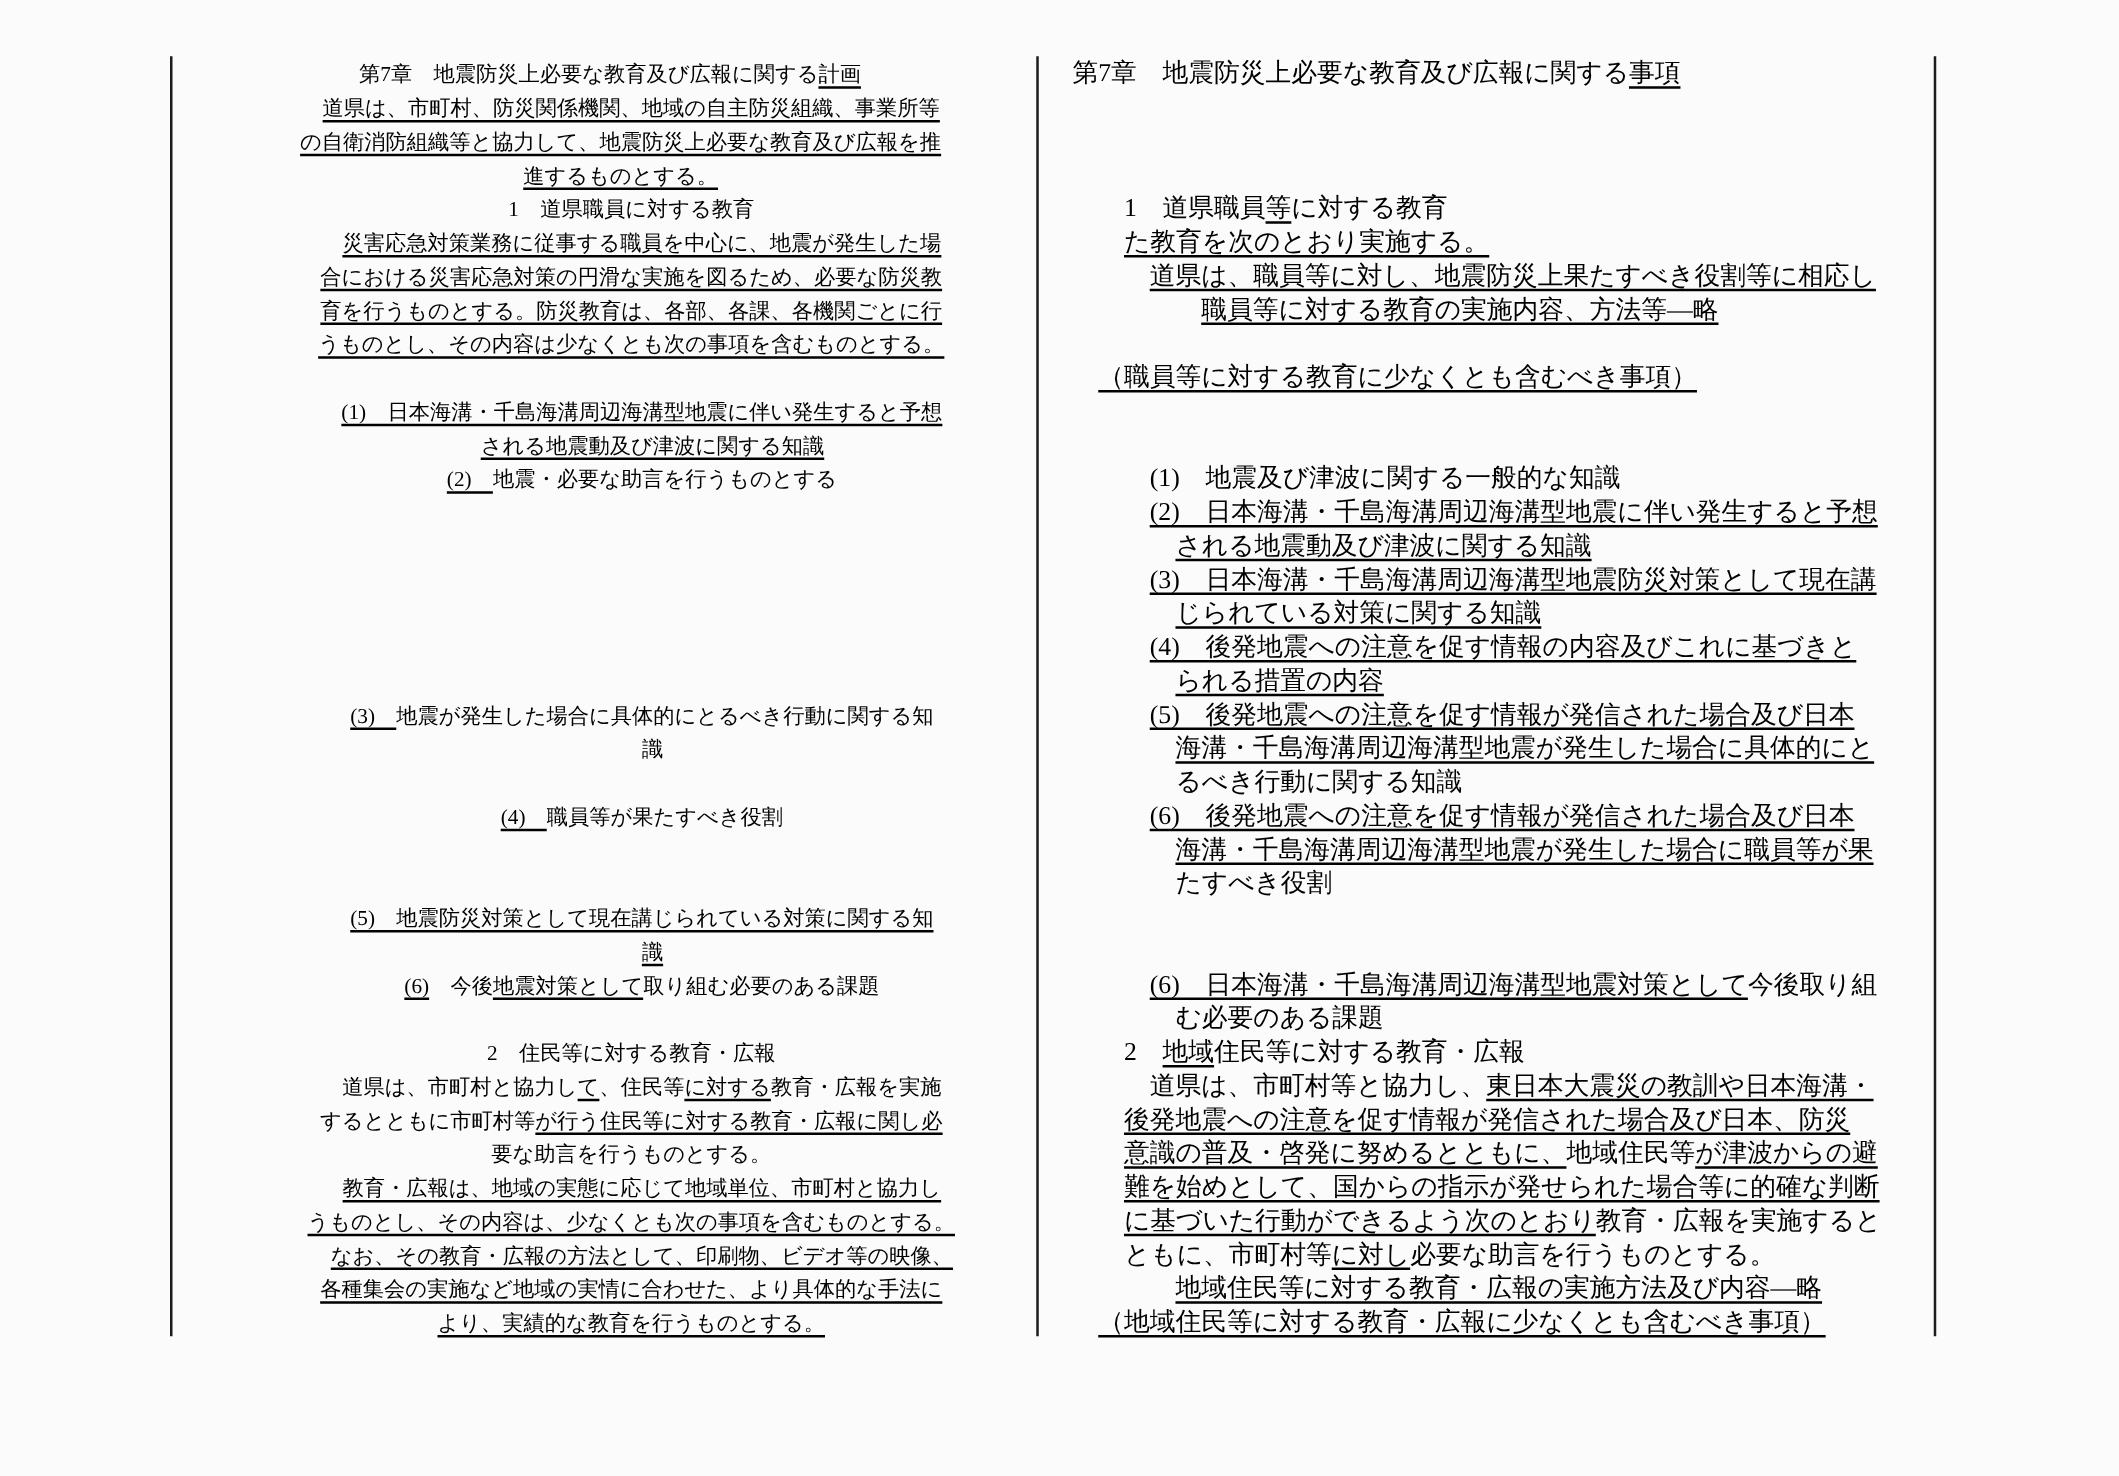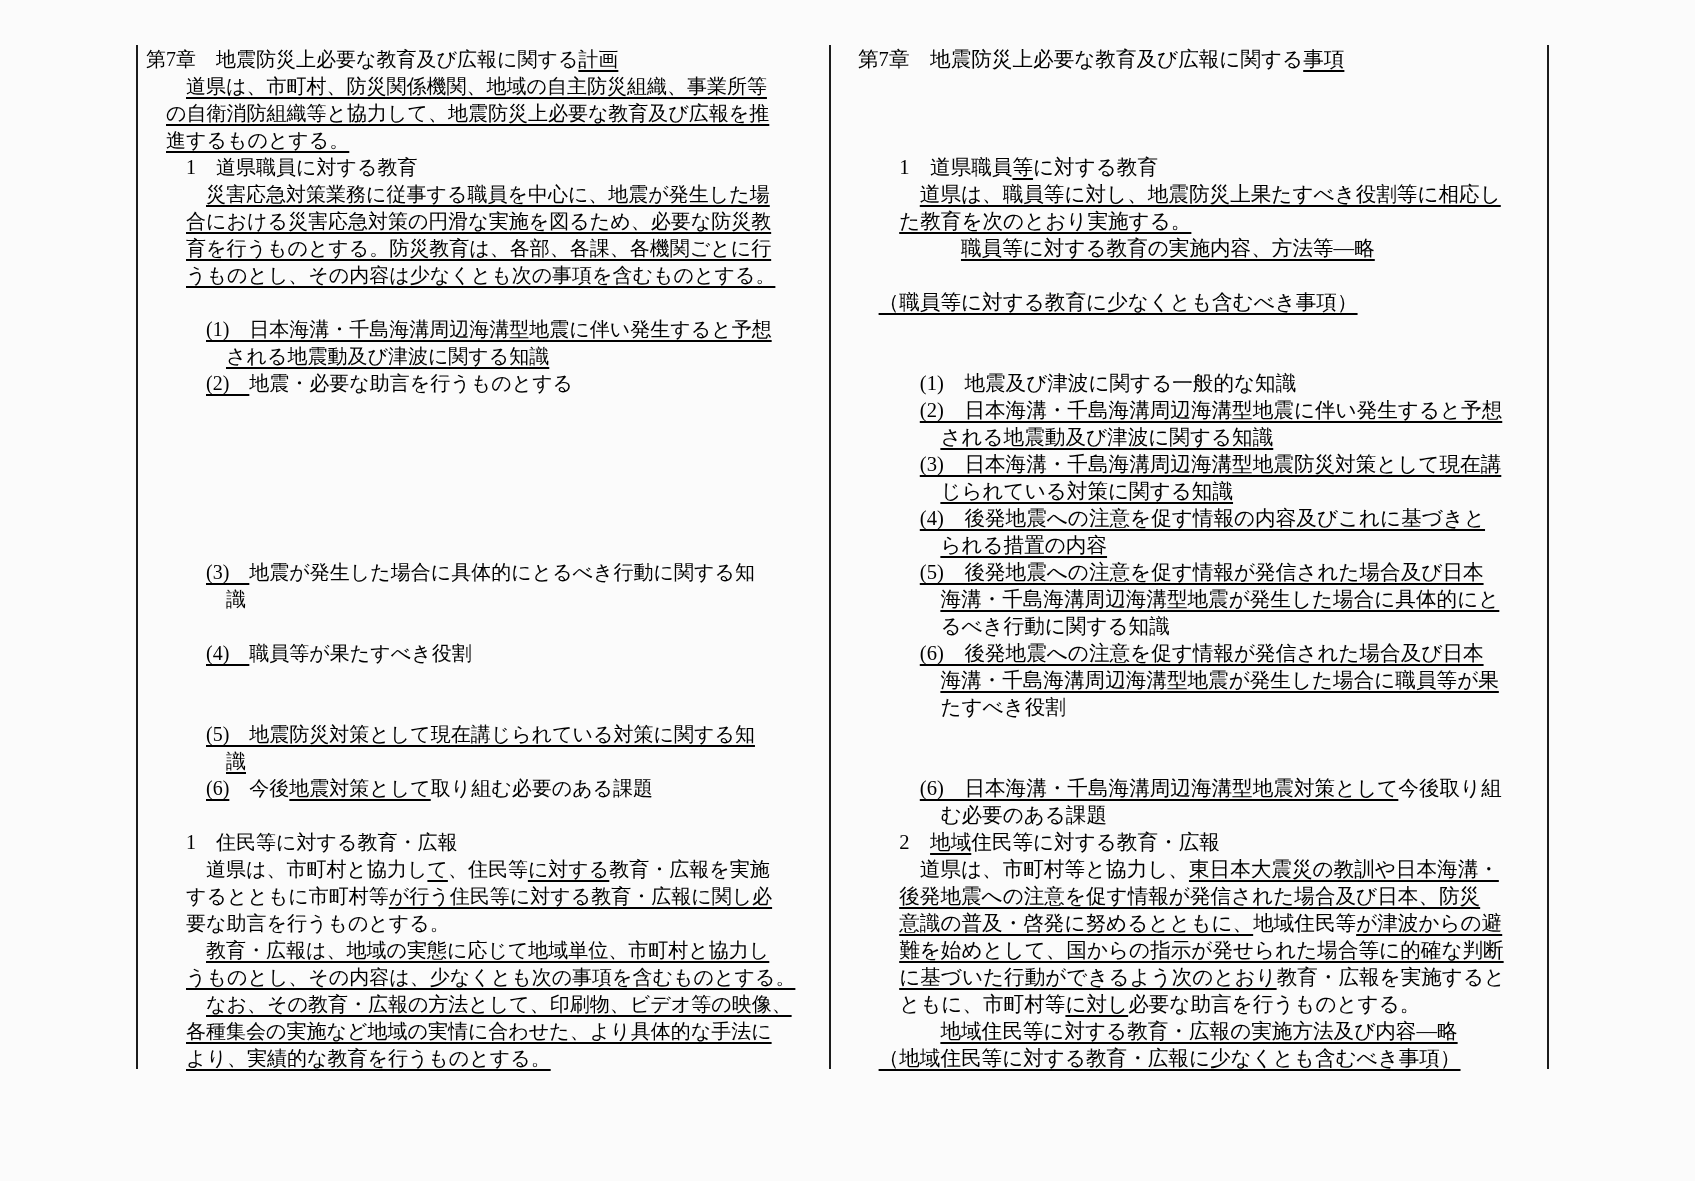--- a/index.html
+++ b/index.html
@@ -9,21 +9,21 @@
     overflow:hidden;
     font-family:"Liberation Serif","DejaVu Serif",serif;
     color:#000;
   }
   .page{position:relative;width:1695px;height:1181px;}
   .vline{position:absolute;top:45px;height:1024px;width:2px;background:#1c1c1c;}
   #vline-left{left:136px;}
   #vline-center{left:829px;}
   #vline-right{left:1547px;}
   .col{position:absolute;top:46px;}
-  #col-left{left:146px;width:684px;font-size:20px;}
+  #col-left{left:146px;width:684px;font-size:17px;text-align:center;}
   #col-right{left:846px;width:702px;font-size:20.6px;margin-left:12px;}
   .line{height:27px;line-height:27px;white-space:pre;}
   .seg{display:inline;}
   .u{
     text-decoration:underline;
     text-decoration-thickness:1.8px;
     text-underline-offset:4px;
     text-decoration-color:#000;
   }
 </style>
@@ -58,38 +58,38 @@
       <div class="line"><span class="seg">　　　</span><span class="seg u">(3)　</span><span class="seg">地震が発生した場合に具体的にとるべき行動に関する知</span></div>
       <div class="line"><span class="seg">　　　　識</span></div>
       <div class="line"></div>
       <div class="line"><span class="seg">　　　</span><span class="seg u">(4)　</span><span class="seg">職員等が果たすべき役割</span></div>
       <div class="line"></div>
       <div class="line"></div>
       <div class="line"><span class="seg">　　　</span><span class="seg u">(5)　地震防災対策として現在講じられている対策に関する知</span></div>
       <div class="line"><span class="seg">　　　　</span><span class="seg u">識</span></div>
       <div class="line"><span class="seg">　　　</span><span class="seg u">(6)</span><span class="seg">　今後</span><span class="seg u">地震対策として</span><span class="seg">取り組む必要のある課題</span></div>
       <div class="line"></div>
-      <div class="line"><span class="seg">　　1　住民等に対する教育・広報</span></div>
+      <div class="line"><span class="seg">　　2　住民等に対する教育・広報</span></div>
       <div class="line"><span class="seg">　　　道県は、市町村と協力し</span><span class="seg u">て</span><span class="seg">、住民等</span><span class="seg u">に対する</span><span class="seg">教育・広報を実施</span></div>
       <div class="line"><span class="seg">　　するとともに市町村等</span><span class="seg u">が行う住民等に対する教育・広報に関し必</span></div>
       <div class="line"><span class="seg">　　要な助言を行うものとする。</span></div>
       <div class="line"><span class="seg">　　　</span><span class="seg u">教育・広報は、地域の実態に応じて地域単位、市町村と協力し</span></div>
       <div class="line"><span class="seg">　　</span><span class="seg u">うものとし、その内容は、少なくとも次の事項を含むものとする。</span></div>
       <div class="line"><span class="seg">　　　</span><span class="seg u">なお、その教育・広報の方法として、印刷物、ビデオ等の映像、</span></div>
       <div class="line"><span class="seg">　　</span><span class="seg u">各種集会の実施など地域の実情に合わせた、より具体的な手法に</span></div>
       <div class="line"><span class="seg">　　</span><span class="seg u">より、実績的な教育を行うものとする。</span></div>
     </div>
   <div class="col" id="col-right">
       <div class="line"><span class="seg">第7章　地震防災上必要な教育及び広報に関する</span><span class="seg u">事項</span></div>
       <div class="line"></div>
       <div class="line"></div>
       <div class="line"></div>
       <div class="line"><span class="seg">　　1　道県職員</span><span class="seg u">等</span><span class="seg">に対する教育</span></div>
+      <div class="line"><span class="seg">　　</span><span class="seg u">た教育を次のとおり実施する。</span></div>
       <div class="line"><span class="seg">　　　</span><span class="seg u">道県は、職員等に対し、地震防災上果たすべき役割等に相応し</span></div>
-      <div class="line"><span class="seg">　　</span><span class="seg u">た教育を次のとおり実施する。</span></div>
       <div class="line"><span class="seg">　　　　　</span><span class="seg u">職員等に対する教育の実施内容、方法等―略</span></div>
       <div class="line"></div>
       <div class="line"><span class="seg">　</span><span class="seg u">（職員等に対する教育に少なくとも含むべき事項）</span></div>
       <div class="line"></div>
       <div class="line"></div>
       <div class="line"><span class="seg">　　　(1)　地震及び津波に関する一般的な知識</span></div>
       <div class="line"><span class="seg">　　　</span><span class="seg u">(2)　日本海溝・千島海溝周辺海溝型地震に伴い発生すると予想</span></div>
       <div class="line"><span class="seg">　　　　</span><span class="seg u">される地震動及び津波に関する知識</span></div>
       <div class="line"><span class="seg">　　　</span><span class="seg u">(3)　日本海溝・千島海溝周辺海溝型地震防災対策として現在講</span></div>
       <div class="line"><span class="seg">　　　　</span><span class="seg u">じられている対策に関する知識</span></div>

